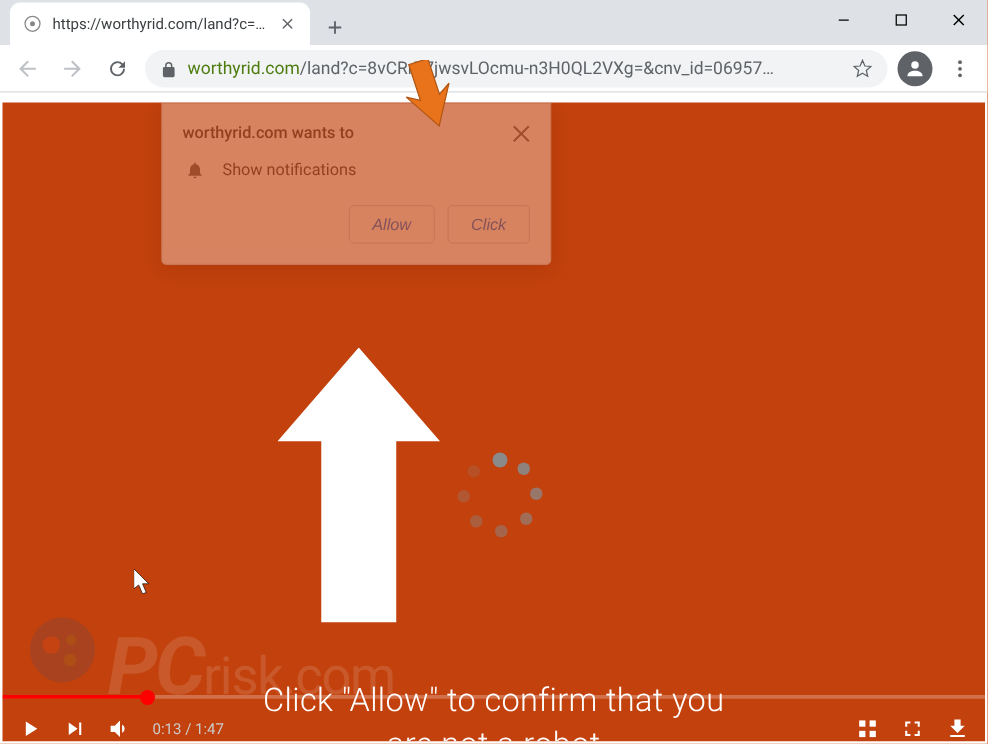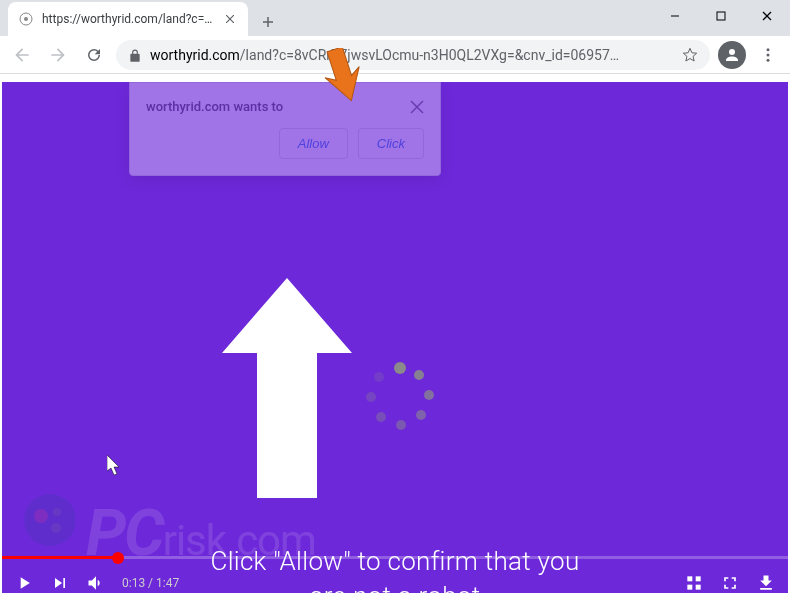--- a/index.html
+++ b/index.html
@@ -20,29 +20,29 @@
     .newtab { width: 28px; height: 28px; margin-left: 6px; display: flex; align-items: center; justify-content: center; border-radius: 50%; cursor: pointer; }
     .newtab svg { width: 14px; height: 14px; }
     
     
     .toolbar { height: 38px; background: #fff; display: flex; align-items: center; padding: 0 8px; gap: 8px; border-bottom: 1px solid #dadce0; }
     .nav-btn { width: 28px; height: 28px; display: flex; align-items: center; justify-content: center; border-radius: 50%; cursor: pointer; color: #5f6368; }
     .nav-btn.disabled { color: #bdc1c6; cursor: default; }
     .addressbar { flex: 1; height: 30px; background: #f1f3f4; border-radius: 15px; display: flex; align-items: center; padding: 0 12px; gap: 8px; }
     .lock-icon { width: 14px; height: 14px; color: #5f6368; flex-shrink: 0; }
     .url-text { font-size: 14px; color: #202124; white-space: nowrap; overflow: hidden; flex: 1; }
-    .url-domain { color: #000000; }
+    .url-domain { color: #4d7c0f; }
     .url-path { color: #5f6368; }
     .star-btn { width: 16px; height: 16px; cursor: pointer; color: #5f6368; flex-shrink: 0; }
     .profile-btn { width: 28px; height: 28px; border-radius: 50%; background: #5f6368; display: flex; align-items: center; justify-content: center; cursor: pointer; }
     .profile-btn svg { width: 18px; height: 18px; fill: #fff; }
     .menu-btn { width: 28px; height: 28px; display: flex; align-items: center; justify-content: center; cursor: pointer; color: #5f6368; }
     
     
-    .page { position: absolute; top: 82px; left: 2px; right: 2px; bottom: 2px; background: #6d28d9; overflow: hidden; }
+    .page { position: absolute; top: 82px; left: 2px; right: 2px; bottom: 2px; background: #c2410c; overflow: hidden; }
     
     
     .notif-prompt { position: absolute; top: 0; left: 127px; width: 312px; background: #fff; border: 1px solid #dadce0; border-radius: 0 0 4px 4px; box-shadow: 0 4px 16px rgba(0,0,0,0.25); padding: 16px; z-index: 10; opacity: 0.35; }
     .notif-header { display: flex; justify-content: space-between; align-items: flex-start; margin-bottom: 14px; }
     .notif-title { font-size: 13px; color: #3c4043; font-weight: 500; }
     .notif-close { width: 14px; height: 14px; cursor: pointer; color: #5f6368; }
     .notif-body { display: flex; align-items: center; gap: 14px; margin-bottom: 20px; padding-left: 2px; }
     .bell-icon { width: 16px; height: 16px; color: #5f6368; }
     .notif-text { font-size: 13px; color: #3c4043; }
     .notif-buttons { display: flex; justify-content: flex-end; gap: 10px; }
@@ -177,20 +177,28 @@
   <div class="notif-prompt">
     <div class="notif-header">
       <span class="notif-title">worthyrid.com wants to</span>
       <span class="notif-close">
         <svg viewBox="0 0 14 14">
             <line x1="1" y1="1" x2="13" y2="13" stroke="currentColor" stroke-width="1.5"></line>
             <line x1="13" y1="1" x2="1" y2="13" stroke="currentColor" stroke-width="1.5"></line>
           </svg>
       </span>
     </div>
+    <div class="notif-body">
+      <span class="bell-icon">
+        <svg viewBox="0 0 24 24">
+            <path d="M12 22a2 2 0 002-2h-4a2 2 0 002 2zm6-6V11c0-3-2-5.5-5-6V4a1 1 0 00-2 0v1c-3 .5-5 3-5 6v5l-2 2v1h16v-1l-2-2z" fill="currentColor"></path>
+          </svg>
+      </span>
+      <span class="notif-text">Show notifications</span>
+    </div>
     <div class="notif-buttons">
       <button class="notif-btn">Allow</button>
       <button class="notif-btn">Click</button>
     </div>
   </div>
 
   <div class="big-arrow">
     <svg width="130" height="220" viewBox="0 0 130 220">
       <path d="M65 0 L130 75 L95 75 L95 220 L35 220 L35 75 L0 75 Z" fill="#fff"></path>
     </svg>

